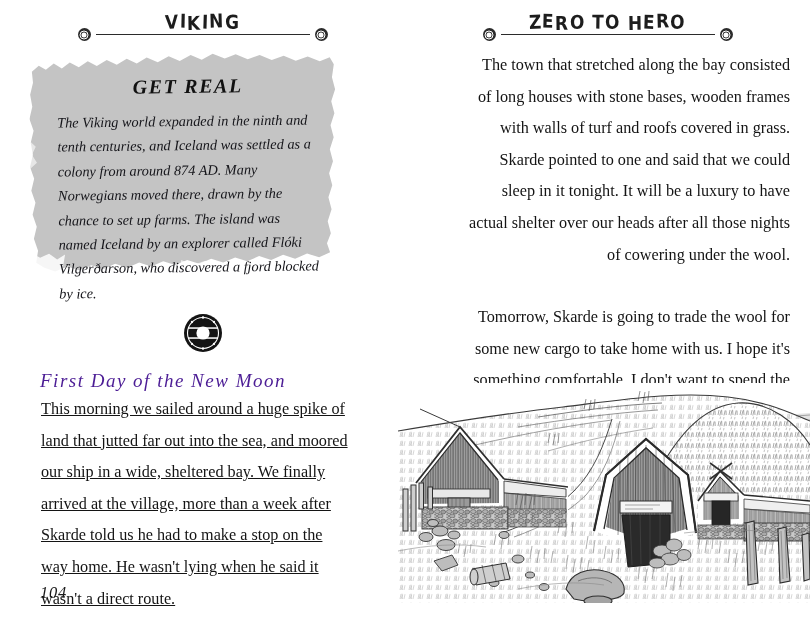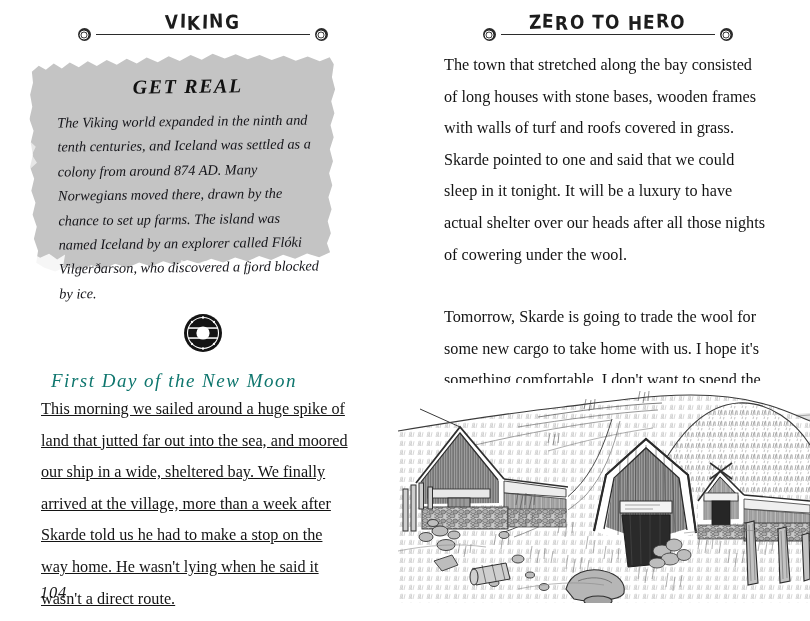--- a/index.html
+++ b/index.html
@@ -149,46 +149,47 @@
     left: 0;
     top: 313px;
     width: 405px;
     text-align: center;
   }
   .ornament svg { display: inline-block; }
 
   
   .entry-heading {
     position: absolute;
-    left: 51px;
+    left: 40px;
     top: 370px;
     font-family: "Liberation Serif", serif;
     font-style: italic;
     font-size: 19px;
     letter-spacing: 1.5px;
-    color: #0f766e;
+    color: #4c1d95;
     white-space: nowrap;
   }
   .col-text {
     position: absolute;
     font-family: "Liberation Serif", serif;
     font-size: 16.2px;
     line-height: 31.6px;
     color: #141414;
   }
   .left-body {
     left: 41px;
     top: 394px;
     width: 312px;
     text-decoration: underline;
   }
   .right-body {
-    left: 444px;
+    left: 468px;
     top: 50px;
     width: 322px;
+    text-align: right;
   }
   .right-body p { margin: 0; }
   .right-body p + p { margin-top: 31px; }
 
   
   .folio {
     position: absolute;
     bottom: 18px;
     font-family: "Liberation Serif", serif;
     font-style: italic;

